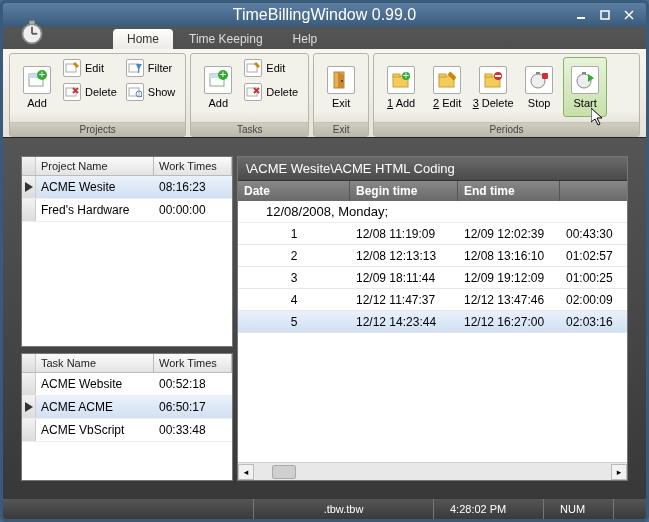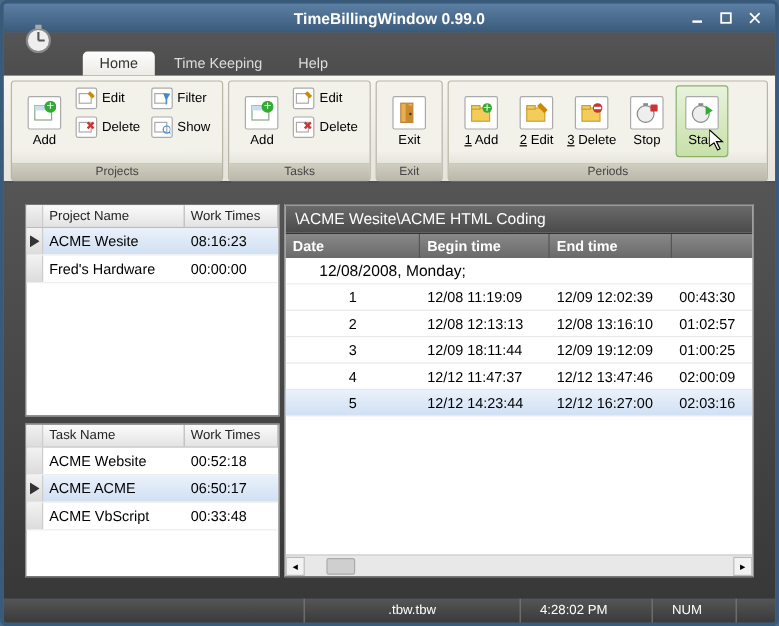--- a/index.html
+++ b/index.html
@@ -1,26 +1,26 @@
 <!DOCTYPE html>
 <html><head>
 <meta charset="utf-8">
 <style>
   * { box-sizing: border-box; margin: 0; padding: 0; font-family: "Segoe UI", Tahoma, sans-serif; font-size: 11px; }
   body { background: #4a6a8a; width: 649px; height: 522px; overflow: hidden; border: 3px solid #3a5a7a; border-radius: 6px; display: flex; flex-direction: column; }
   
   .titlebar { height: 24px; background: linear-gradient(180deg, #5b7fa3 0%, #3a5a7a 100%); display: flex; align-items: center; padding: 0 6px; color: #fff; }
   .titlebar .spacer { flex: 1; }
-  .titlebar .title { position: absolute; left: 50%; transform: translateX(-50%); font-size: 13px; font-weight: bold; }
+  .titlebar .title { position: absolute; left: 50%; transform: translateX(-50%); font-size: 16px; }
   .winbtn { width: 22px; height: 16px; display: inline-flex; align-items: center; justify-content: center; margin-left: 2px; color: #fff; }
   
   .app-icon { width: 28px; height: 28px; position: absolute; top: 18px; left: 18px; z-index: 10; }
   
   .ribbon-area { background: linear-gradient(180deg, #555 0%, #383838 100%); border-bottom: 1px solid #222; }
-  .tabs { display: flex; padding-left: 66px; gap: 2px; height: 36px; align-items: flex-end; }
+  .tabs { display: flex; padding-left: 110px; gap: 2px; height: 22px; align-items: flex-end; }
   .tab { padding: 3px 14px; color: #ddd; cursor: pointer; border-radius: 4px 4px 0 0; font-size: 12px; }
   .tab.active { background: linear-gradient(180deg,#fdfdfd,#ecebe6); color: #333; }
   
   .ribbon { background: linear-gradient(180deg,#f7f6f1,#e5e3da); display: flex; padding: 4px 6px 0 6px; gap: 4px; height: 88px; }
   .group { border: 1px solid #b8b5a7; border-radius: 3px; background: linear-gradient(180deg,#f2f1ea 70%,#d8d6cb); display: flex; flex-direction: column; }
   .group-body { flex: 1; display: flex; align-items: flex-start; padding: 3px 5px; gap: 2px; }
   .group-label { text-align: center; font-size: 10px; background: linear-gradient(180deg,#cfccc0,#bcb9ac); padding: 1px 0; color: #444; border-top: 1px solid #c5c2b4; }
   .rbtn-lg { display: flex; flex-direction: column; align-items: center; justify-content: center; width: 44px; height: 60px; border: 1px solid transparent; border-radius: 3px; gap: 3px; }
   .rbtn-sm { display: flex; align-items: center; gap: 4px; height: 22px; padding: 0 4px 0 1px; border: 1px solid transparent; border-radius: 3px; }
   .rbtn-sm .icon-box { width: 18px; height: 18px; }

